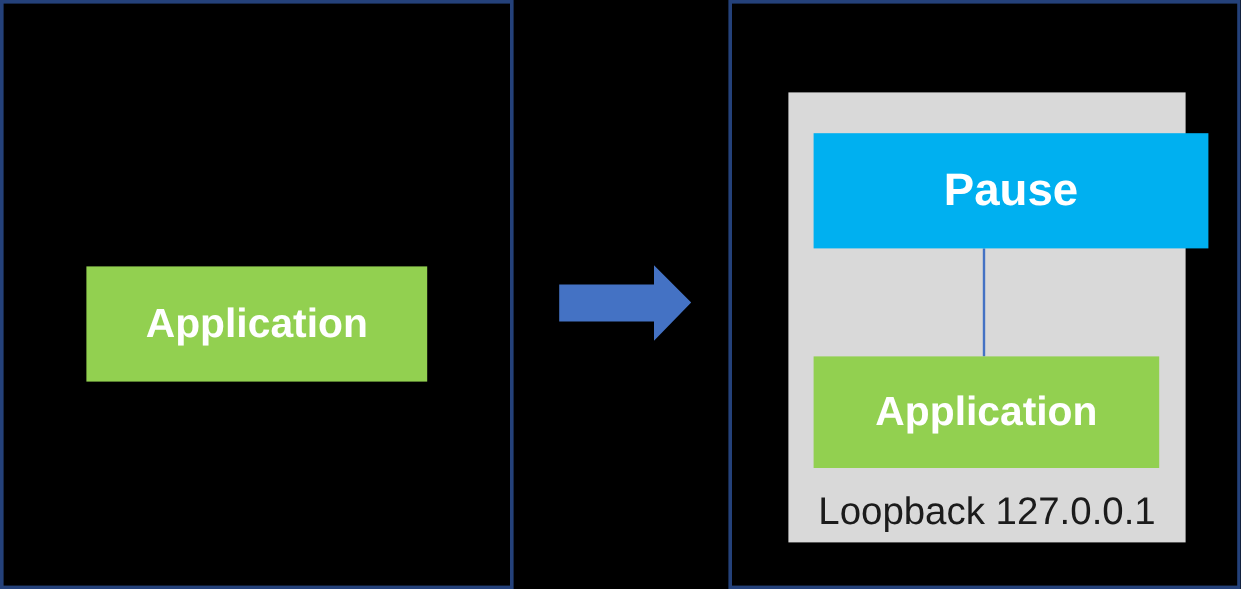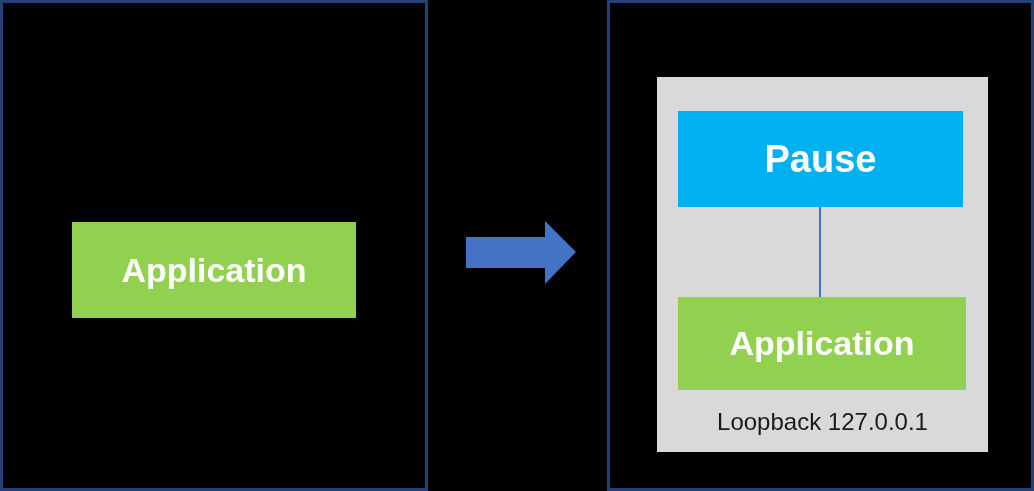--- a/index.html
+++ b/index.html
@@ -45,21 +45,21 @@
     text-align: center;
   }
   .app-before {
     left: 72px; top: 222px;
     width: 284px; height: 96px;
     background: #92D050;
     font-size: 34px;
   }
   .pause-box {
     left: 678px; top: 111px;
-    width: 285px; height: 96px;
+    width: 329px; height: 96px;
     background: #00B0F0;
     font-size: 38px;
   }
   .app-after {
     left: 678px; top: 297px;
     width: 288px; height: 93px;
     background: #92D050;
     font-size: 34px;
   }
   .connector {
@@ -71,21 +71,21 @@
   .arrow-svg {
     position: absolute;
     left: 460px; top: 215px;
     width: 122px; height: 74px;
   }
   .loopback-caption {
     position: absolute;
     left: 657px; top: 408px;
     width: 331px;
     text-align: center;
-    font-size: 24px;
+    font-size: 32px;
     color: #1B1B1B;
     font-weight: normal;
   }
 </style>
 </head>
 <body>
 
 <div class="canvas">
 
   <div class="panel panel-left">

